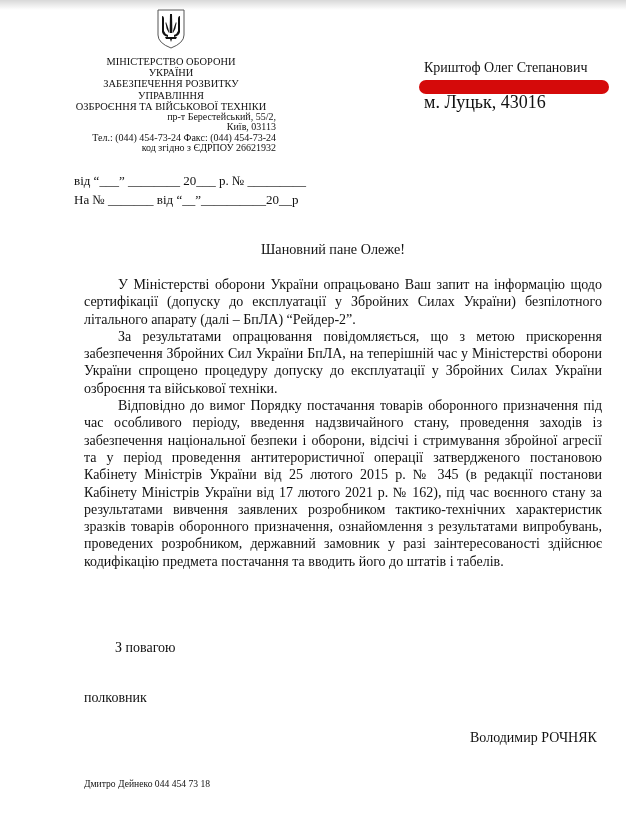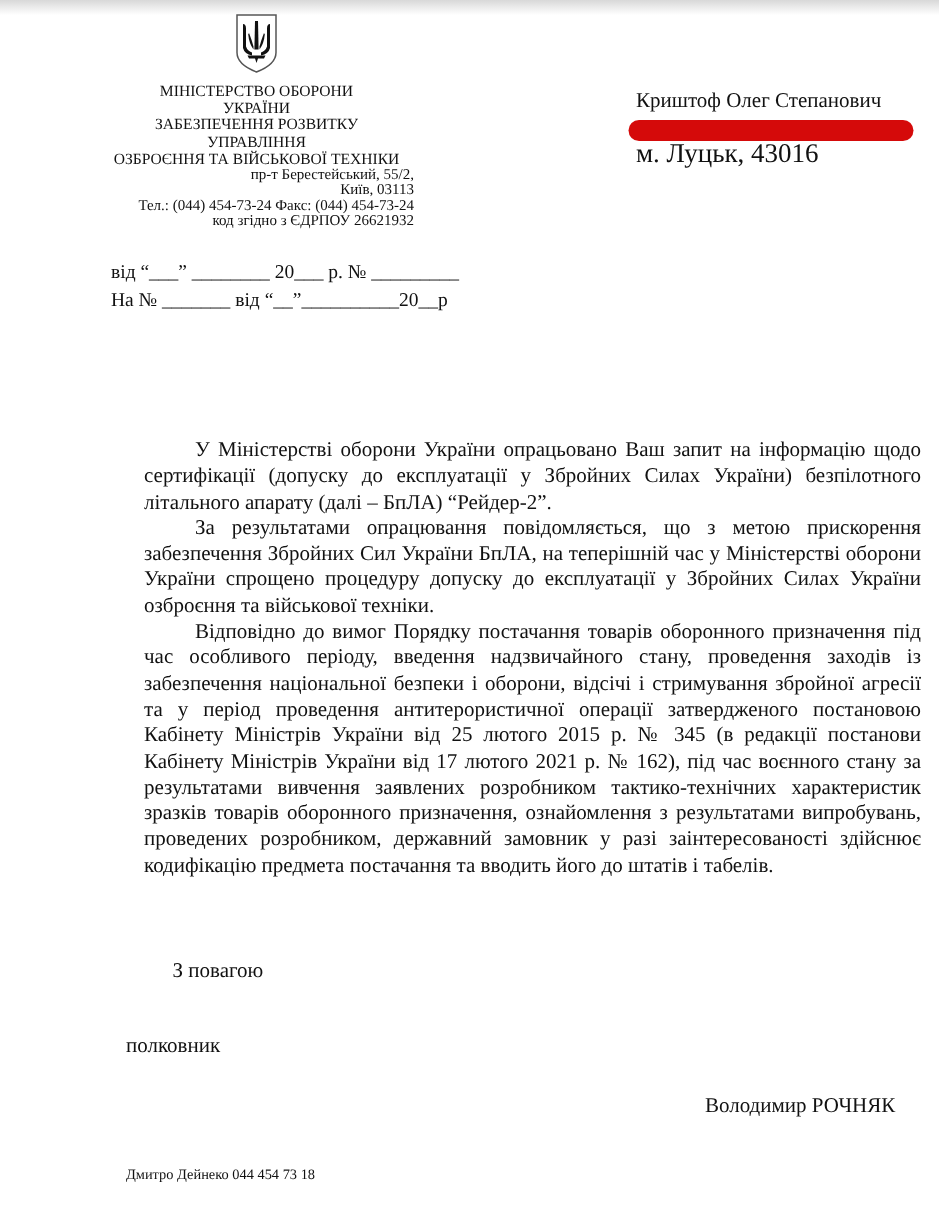--- a/index.html
+++ b/index.html
@@ -94,26 +94,25 @@
       width: 626px;
       text-align: center;
       font-size: 14.2px;
       padding-left: 40px;
       box-sizing: border-box;
     }
 
     
     .body-text {
       position: absolute;
-      left: 84px; top: 292px;
+      left: 84px; top: 276px;
       width: 518px;
       font-size: 14px;
       line-height: 17.3px;
       text-align: justify;
-      margin-left: 12px;
     }
     .body-text p {
       margin: 0;
       text-indent: 34px;
     }
 
     .regards {
       position: absolute;
       left: 115px; top: 640px;
       font-size: 14px;
@@ -186,20 +185,21 @@
     <span class="lh-small">код згідно з ЄДРПОУ 26621932</span>
   </div>
 
   <div class="ref ref-1">від “___” ________ 20___ р. № _________</div>
   <div class="ref ref-2">На № _______ від “__”__________20__р</div>
 
   <div class="recipient">Криштоф Олег Степанович</div>
   <div class="redaction"></div>
   <div class="recipient-city">м. Луцьк, 43016</div>
 
+  <div class="salutation">Шановний пане Олеже!</div>
 
   <div class="body-text">
     <p>У Міністерстві оборони України опрацьовано Ваш запит на інформацію щодо сертифікації (допуску до експлуатації у Збройних Силах України) безпілотного літального апарату (далі – БпЛА) “Рейдер-2”.</p>
     <p>За результатами опрацювання повідомляється, що з метою прискорення забезпечення Збройних Сил України БпЛА, на теперішній час у Міністерстві оборони України спрощено процедуру допуску до експлуатації у Збройних Силах України озброєння та військової техніки.</p>
     <p>Відповідно до вимог Порядку постачання товарів оборонного призначення під час особливого періоду, введення надзвичайного стану, проведення заходів із забезпечення національної безпеки і оборони, відсічі і стримування збройної агресії та у період проведення антитерористичної операції затвердженого постановою Кабінету Міністрів України від 25 лютого 2015 р. № 345 (в редакції постанови Кабінету Міністрів України від 17 лютого 2021 р. № 162), під час воєнного стану за результатами вивчення заявлених розробником тактико-технічних характеристик зразків товарів оборонного призначення, ознайомлення з результатами випробувань, проведених розробником, державний замовник у разі заінтересованості здійснює кодифікацію предмета постачання та вводить його до штатів і табелів.</p>
   </div>
 
   <div class="regards">З повагою</div>
 
   <div class="sign-title">

